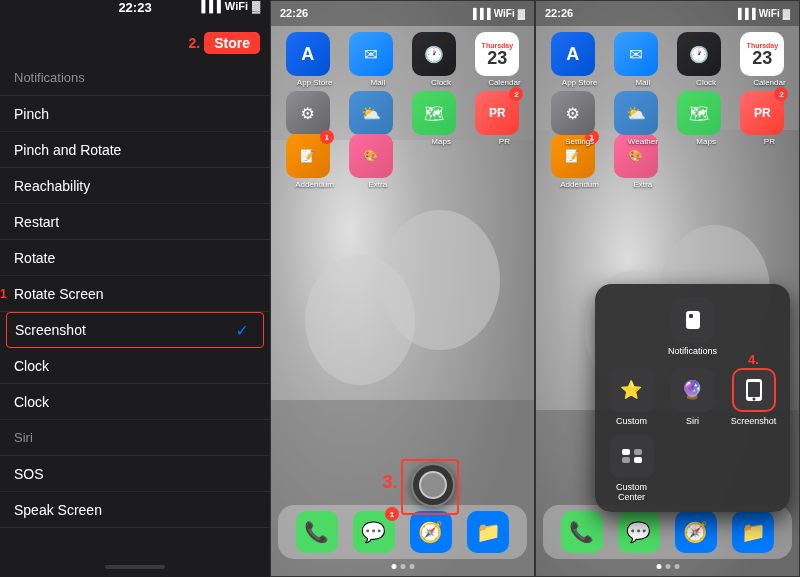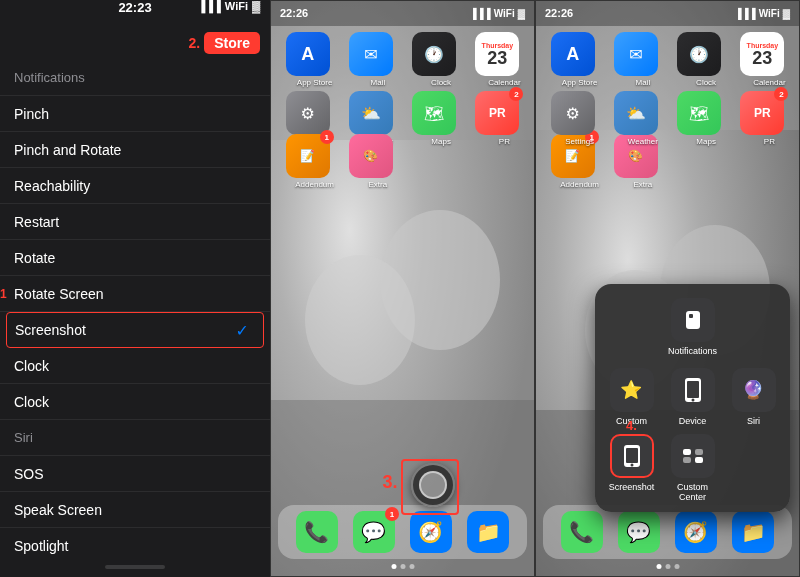--- a/index.html
+++ b/index.html
@@ -409,23 +409,20 @@
     </div>
 
     <div class="settings-item section-header">
       <span>Siri</span>
     </div>
     <div class="settings-item">
       <span>SOS</span>
     </div>
     <div class="settings-item">
       <span>Speak Screen</span>
-    </div>
-    <div class="settings-item">
-      <span>Spotlight</span>
     </div>
 
   </div>
   <div class="bottom-bar"></div>
 </div>
 
 <div class="middle-panel">
   <div class="photo-bg">
 
     <svg width="265" height="577" xmlns="http://www.w3.org/2000/svg" style="position:absolute;top:0;left:0;">
@@ -671,30 +668,20 @@
 
     <div class="at-popup-grid">
 
       <div class="at-popup-item">
         <div class="at-popup-icon">
           <span style="color:#fff;font-size:18px;">⭐</span>
         </div>
         <span class="at-popup-label">Custom</span>
       </div>
 
-      <div class="at-popup-item">
-        <div class="at-popup-icon">
-          <svg width="20" height="26" viewBox="0 0 20 26" fill="white">
-            <rect x="2" y="1" width="16" height="24" rx="3" fill="white"></rect>
-            <rect x="4" y="4" width="12" height="17" rx="1" fill="#3a3a3c"></rect>
-            <circle cx="10" cy="23" r="1.5" fill="#3a3a3c"></circle>
-          </svg>
-        </div>
-        <span class="at-popup-label">Device</span>
-      </div>
 
       <div class="at-popup-item">
         <div class="at-popup-icon">
           <span style="color:#fff;font-size:18px;">🔮</span>
         </div>
         <span class="at-popup-label">Siri</span>
       </div>
 
       <div class="at-popup-item" style="position:relative;">
         <div style="position:absolute;top:-16px;left:50%;transform:translateX(-50%);font-size:13px;font-weight:700;color:#ff3b30;">4.</div>

